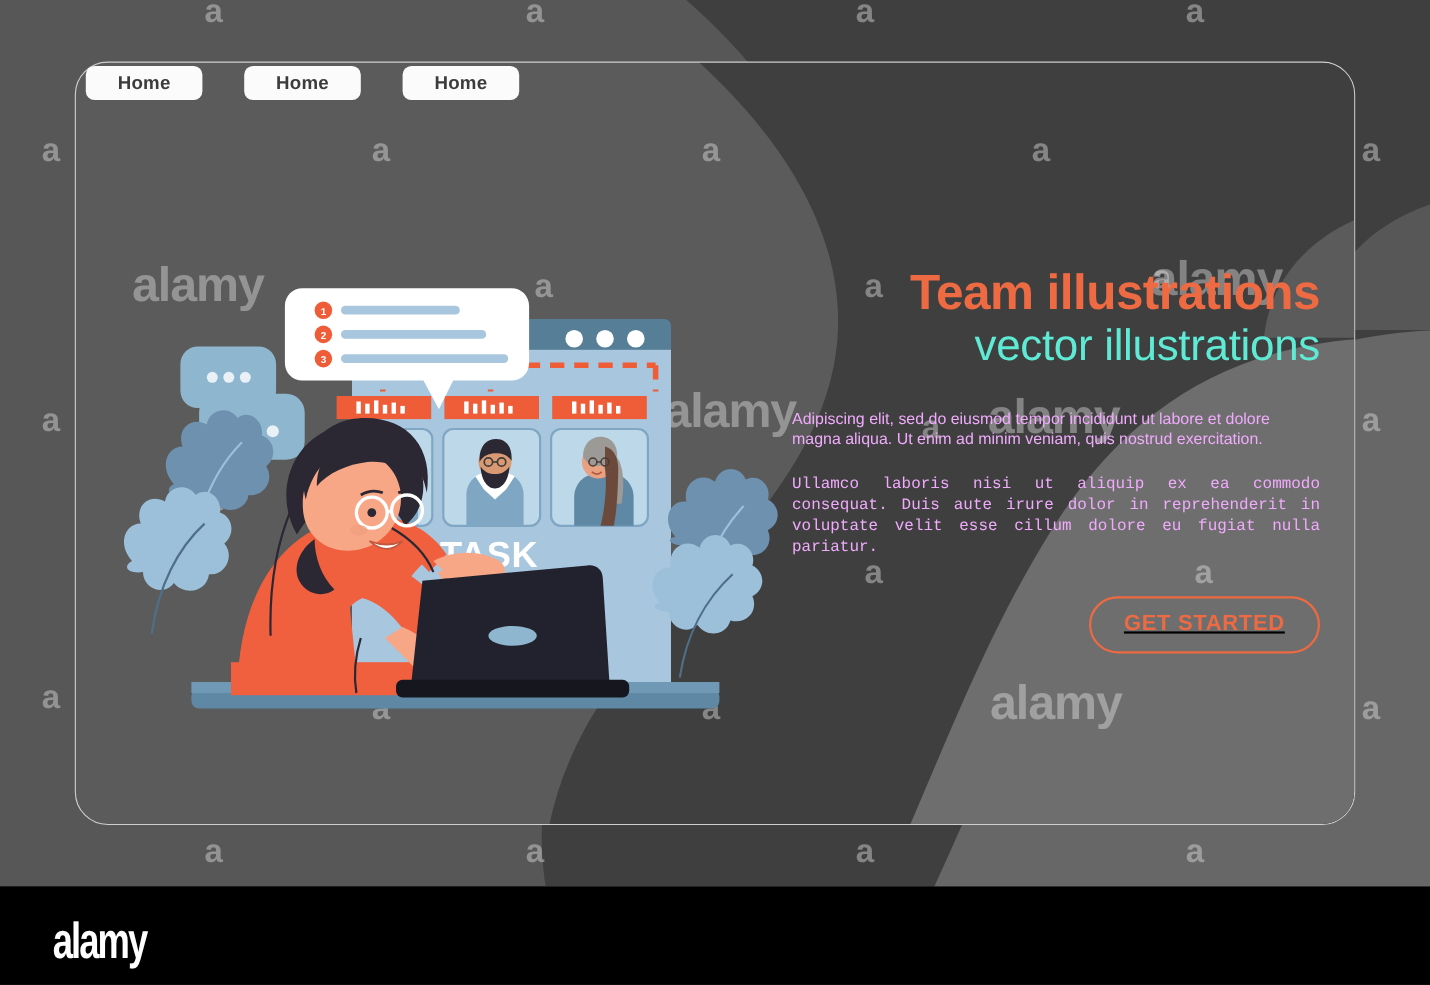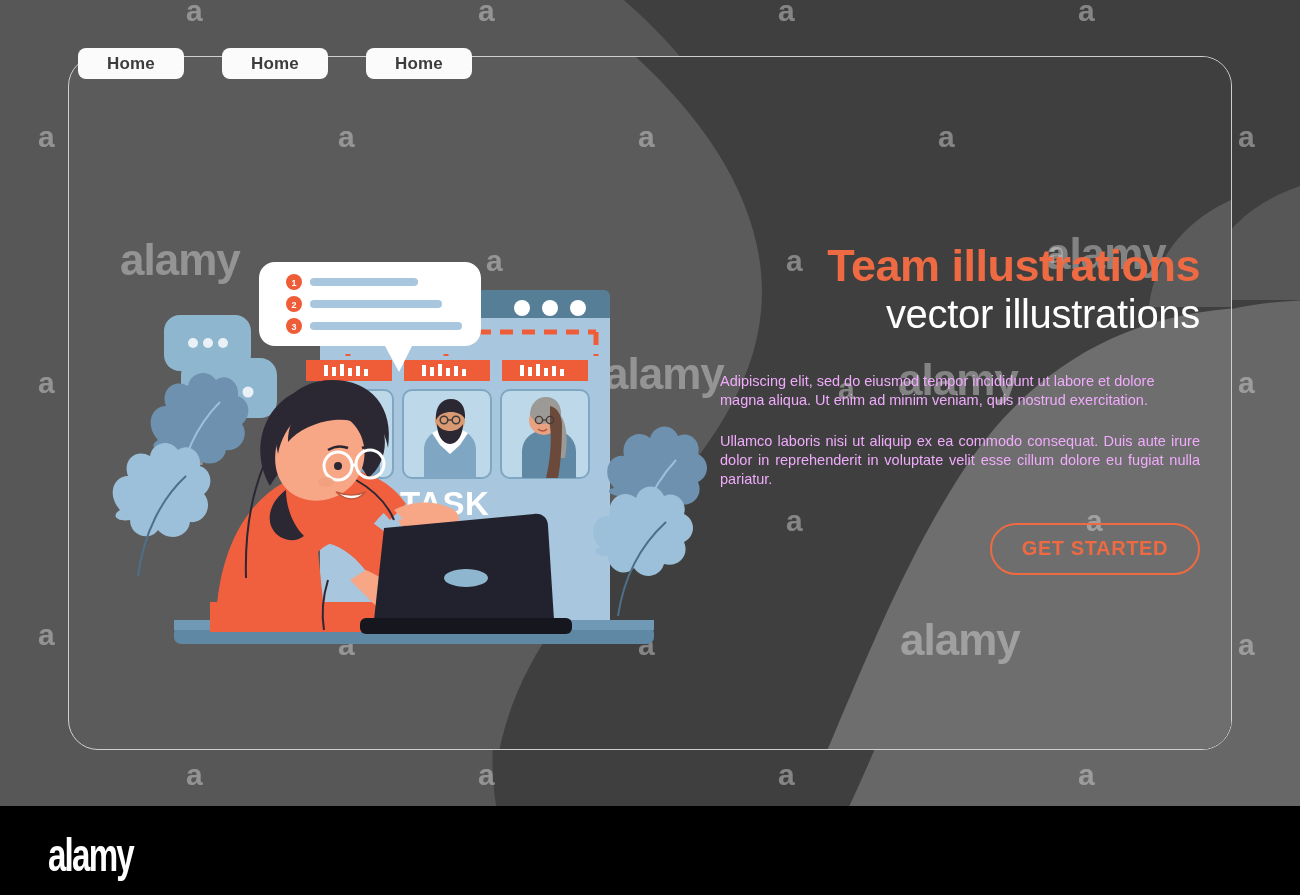--- a/index.html
+++ b/index.html
@@ -33,21 +33,21 @@
     background: #5b5b5b;
     border: 1.5px solid #cfcfcf;
     border-radius: 30px;
     overflow: hidden;
   }
   .panel-inner { position: absolute; inset: 0; }
 
   
   .nav {
     position: absolute;
-    left: 78px; top: 48px;
+    left: 78px; top: 60px;
     display: flex;
     gap: 38px;
     z-index: 40;
   }
   .nav-btn {
     background: #fbfbfb;
     color: #3c3c3c;
     font-weight: bold;
     font-size: 17px;
     letter-spacing: .2px;
@@ -72,36 +72,36 @@
     font-size: 45px;
     font-weight: bold;
     color: #ed6a42;
     text-align: right;
     line-height: 52px;
     letter-spacing: -0.5px;
     white-space: nowrap;
   }
   .subhead {
     font-size: 40px;
-    color: #ffffff;
+    color: #5eead4;
     text-align: right;
     line-height: 48px;
     letter-spacing: -0.3px;
     margin-top: -2px;
     white-space: nowrap;
   }
   .para {
     color: #f0abfc;
     font-size: 14.5px;
     line-height: 19px;
     margin-top: 34px;
     text-align: left;
   }
-  .para.justify { text-align: justify; margin-top: 22px; }
-  .cta-wrap { display: flex; justify-content: flex-end; margin-top: 34px; }
+  .para.justify { text-align: justify; margin-top: 22px; font-family: Liberation Mono, monospace; }
+  .cta-wrap { display: flex; justify-content: flex-end; margin-top: 34px; text-decoration: underline; }
   .cta {
     border: 2.5px solid #ed6a42;
     color: #ed6a42;
     font-size: 20px;
     font-weight: bold;
     letter-spacing: .6px;
     border-radius: 26px;
     padding: 12px 30px 13px;
     cursor: pointer;
     user-select: none;

